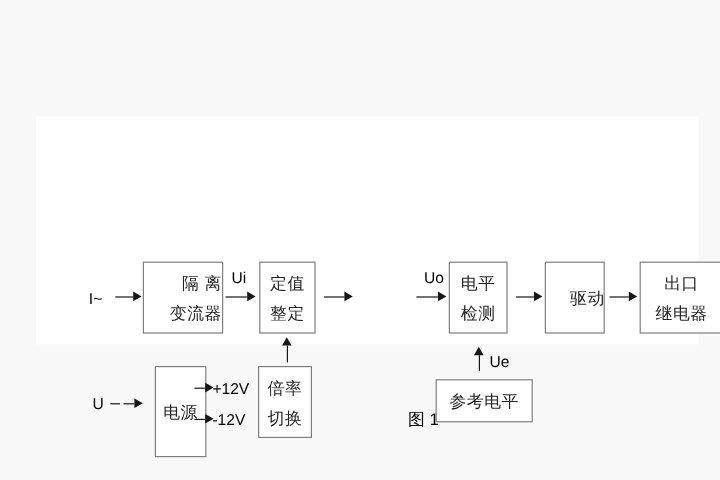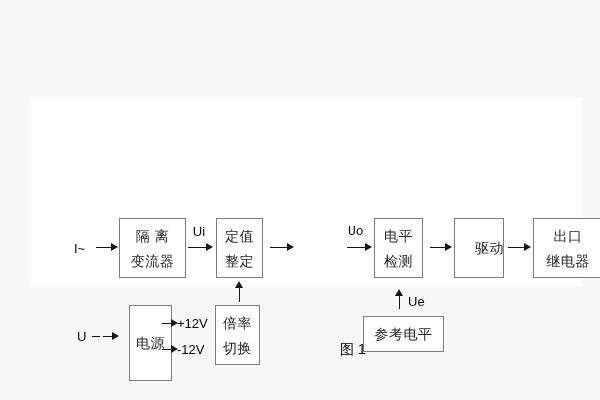--- a/index.html
+++ b/index.html
@@ -24,42 +24,42 @@
     align-items: center;
     justify-content: center;
     gap: 11px;
     color: #242424;
     font-size: 14px;
     letter-spacing: 0.5px;
     white-space: nowrap;
   }
   .block span { display: block; line-height: 14px; }
   
-  .b-isolation { left: 89px;  top: 121px; width: 67px; height: 60px; }
+  .b-isolation { left: 89px;  top: 121px; width: 67px; height: 60px; align-items: flex-end; }
   .b-setting   { left: 186px; top: 121px; width: 47px; height: 60px; }
   .b-rectify   { left: 265px; top: 121px; width: 50px; height: 60px; }
   .b-level     { left: 344px; top: 121px; width: 49px; height: 60px; }
   .b-drive     { left: 424px; top: 121px; width: 50px; height: 60px; padding-left: 21px; }
   .b-output    { left: 503px; top: 121px; width: 70px; height: 60px; }
   
   .b-power     { left: 99px;  top: 208px; width: 43px; height: 76px; }
   .b-ratio     { left: 185px; top: 208px; width: 45px; height: 60px; }
   .b-reference { left: 333px; top: 219px; width: 81px; height: 36px; }
 
   .lbl {
     position: absolute;
     color: #000000;
     font-size: 13px;
     line-height: 13px;
     white-space: nowrap;
   }
   .lbl-i   { left: 44px;  top: 145px; }
   .lbl-u   { left: 47px;  top: 233px; }
   .lbl-ui  { left: 158px; top: 128px; width: 22px; text-align: center; }
-  .lbl-uo  { left: 318px; top: 128px; width: 22px; text-align: left; font-family: Liberation Mono, monospace; }
+  .lbl-uo  { left: 318px; top: 128px; width: 22px; text-align: right; }
   .lbl-ue  { left: 378px; top: 198px; }
   .lbl-p12 { left: 147px; top: 220px; }
   .lbl-m12 { left: 147px; top: 246px; }
   .lbl-cap { left: 310px; top: 246px; font-size: 14px; }
 
   
   .arrow-h { position: absolute; height: 1px; background: #171717; }
   .arrow-h::after {
     content: ""; position: absolute; right: -7px; top: -4px;
     width: 0; height: 0;

